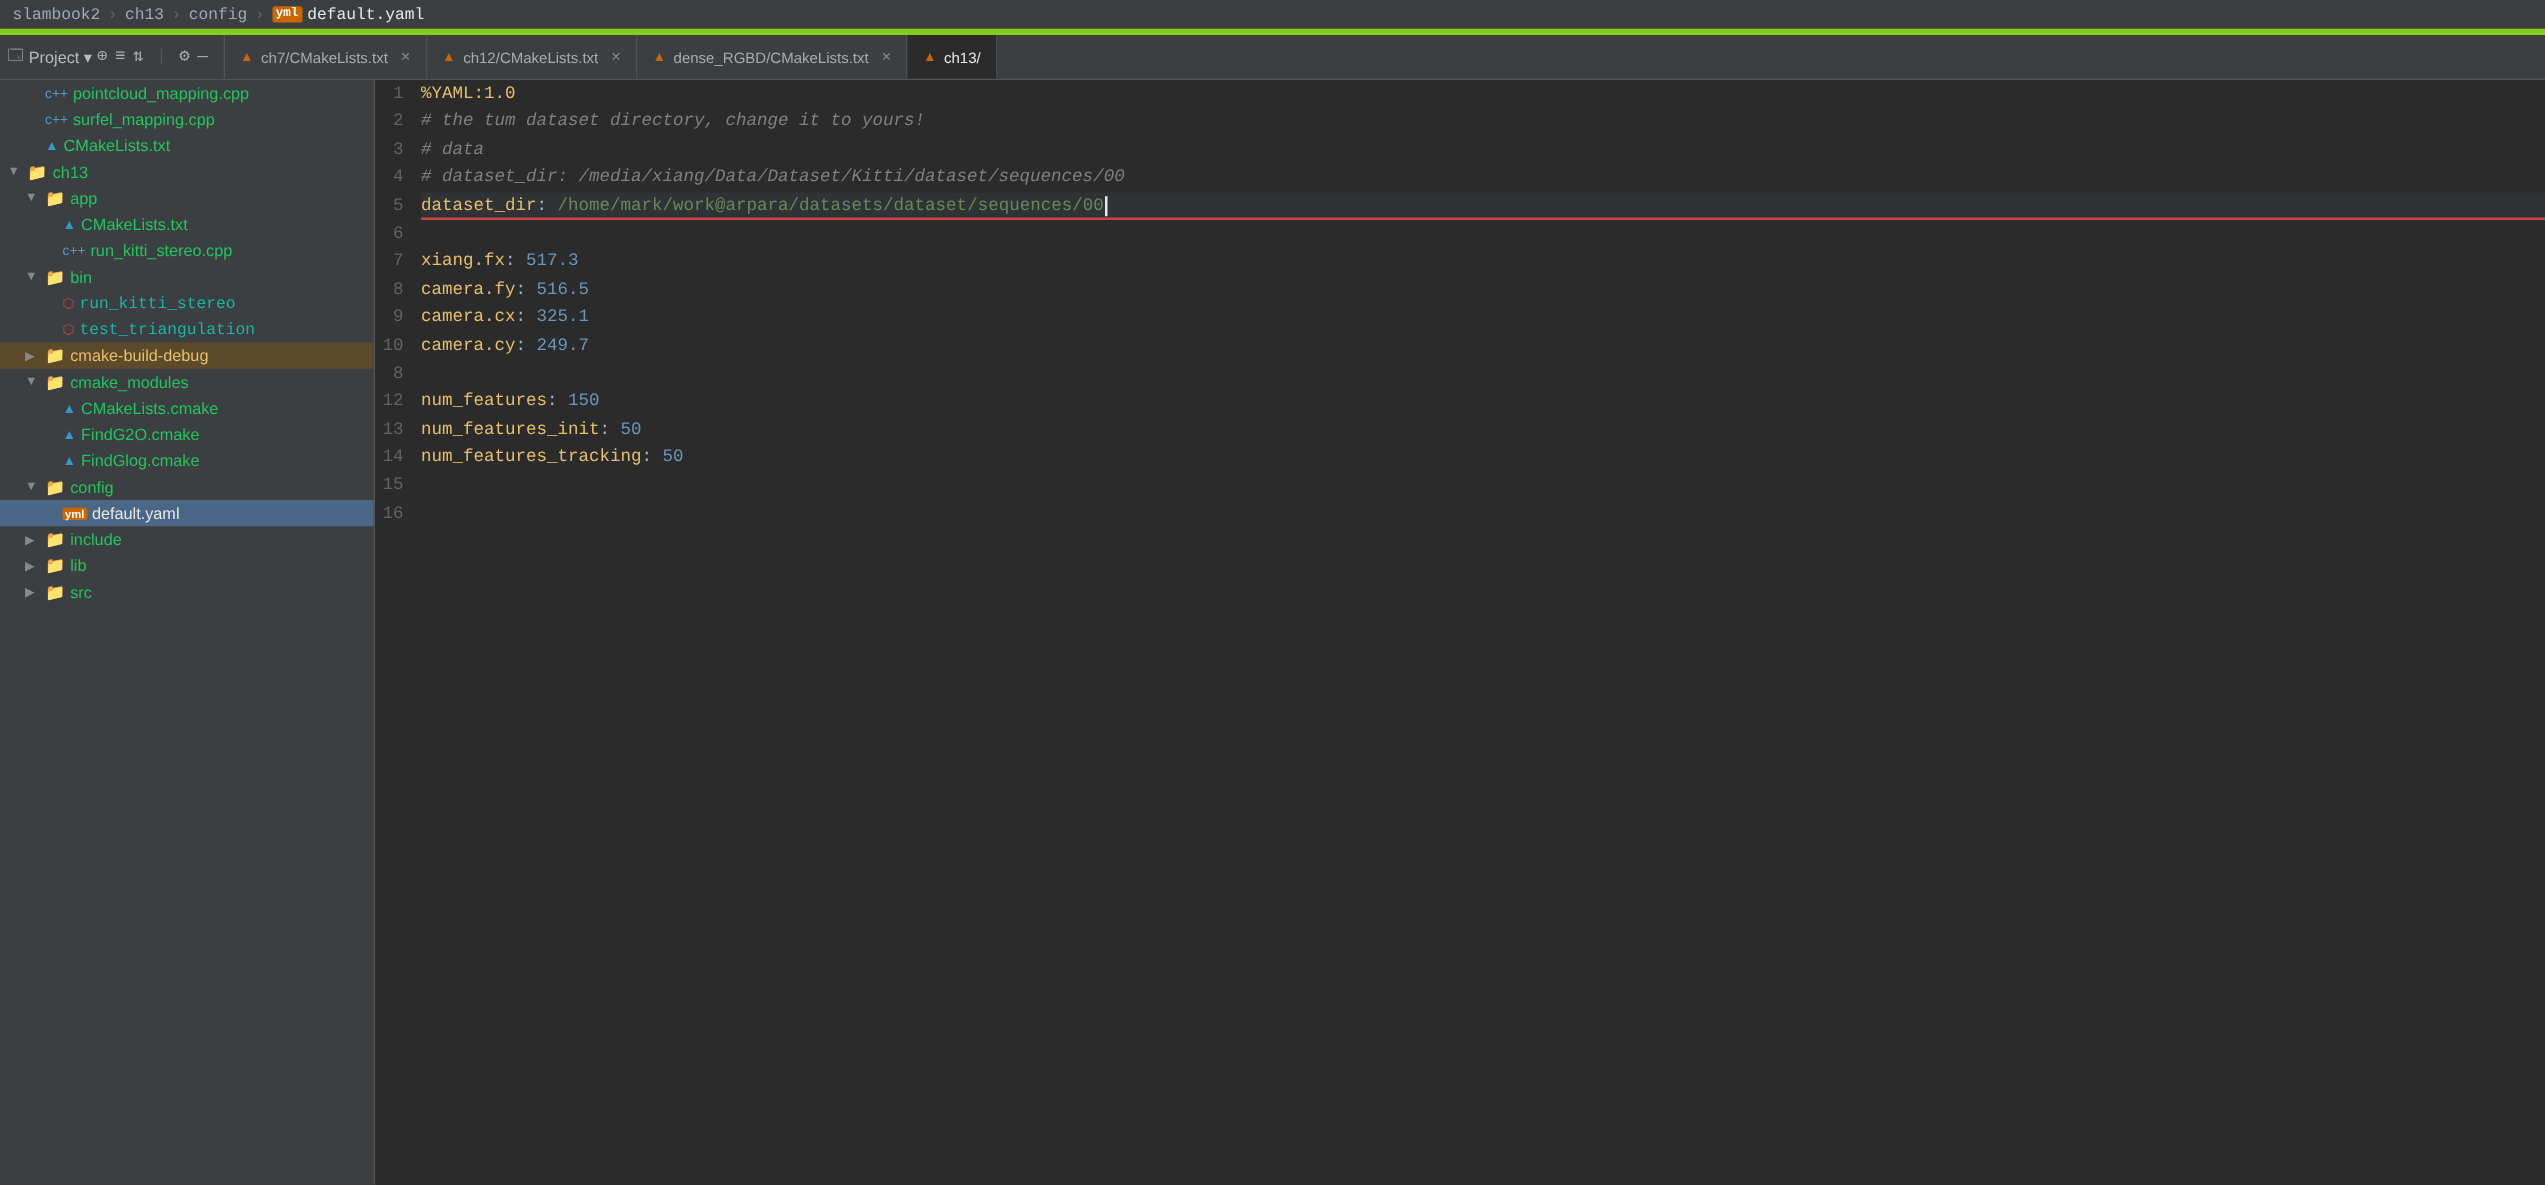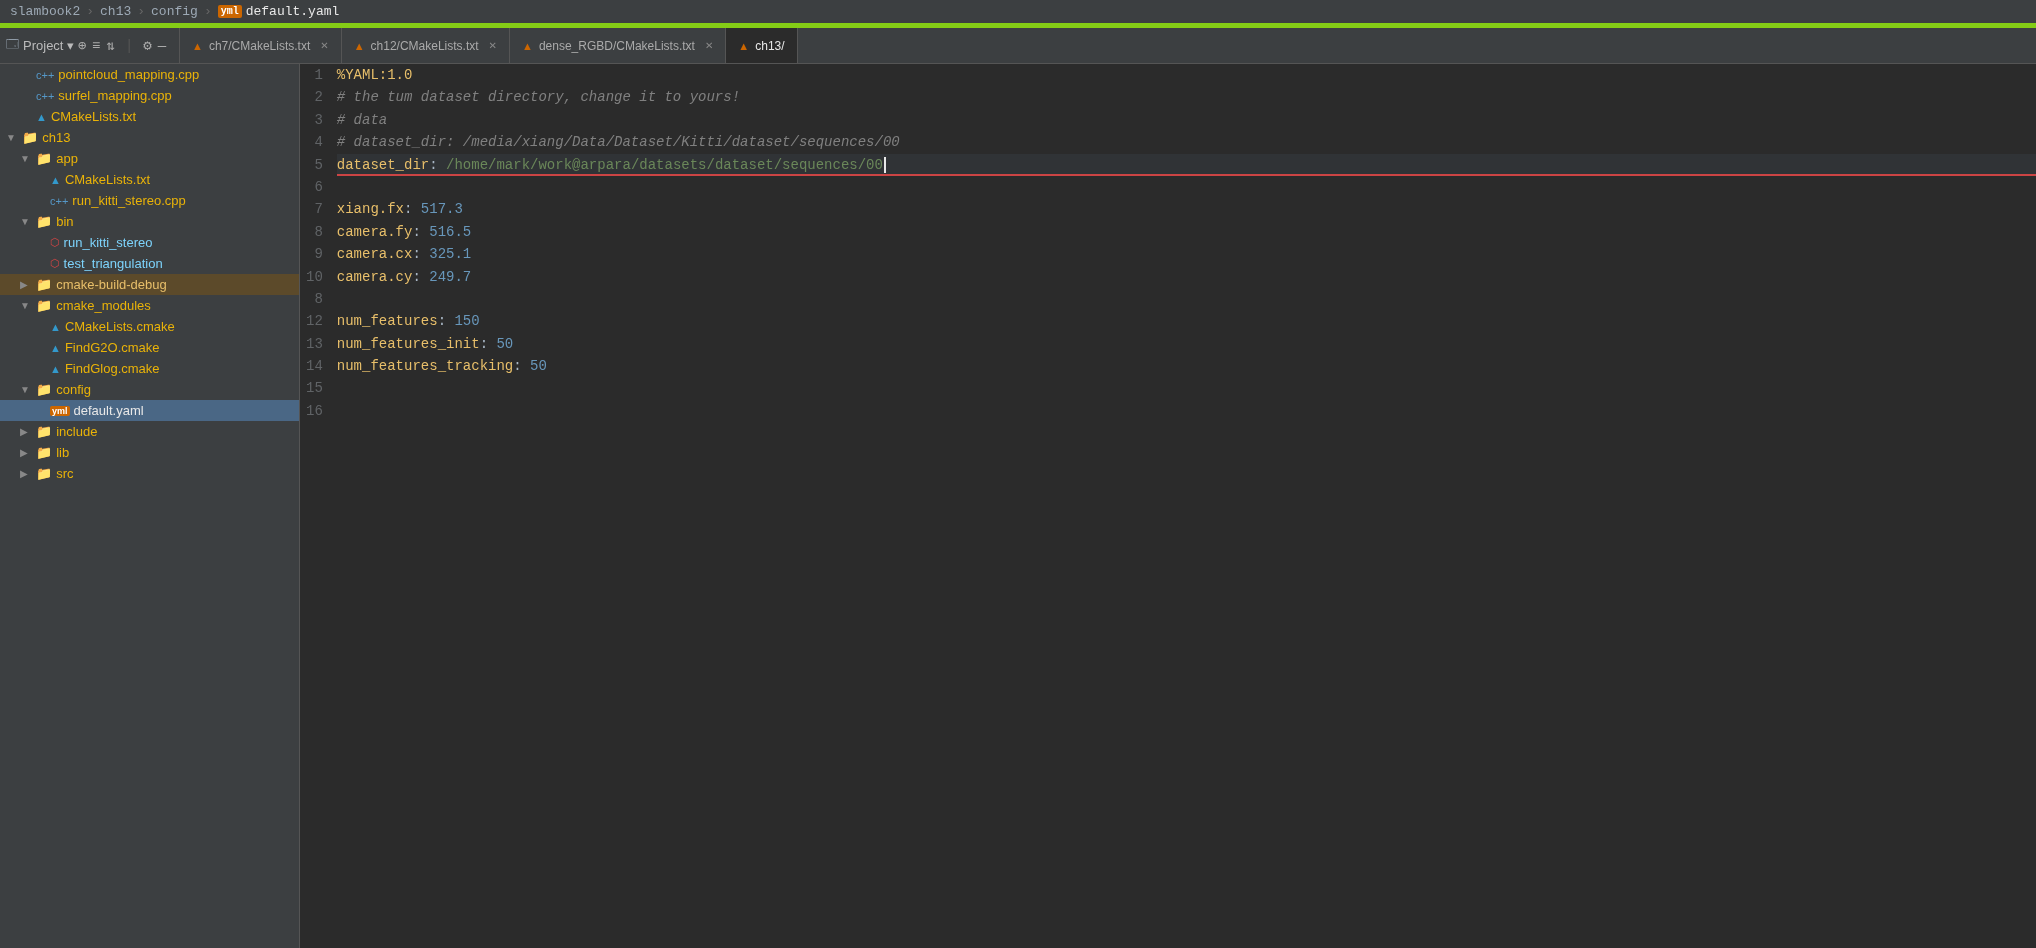--- a/index.html
+++ b/index.html
@@ -96,22 +96,22 @@
     }
     .sidebar-item {
       display: flex;
       align-items: center;
       padding: 3px 6px;
       cursor: pointer;
       gap: 4px;
     }
     .sidebar-item.selected { background: #4a6785; }
     .sidebar-item .arrow { color: #888; font-size: 10px; width: 12px; flex-shrink: 0; }
-    .sidebar-item .label { color: #eab308; flex: 1; }
-    .sidebar-item .label.red { color: #7dd3fc; }
+    .sidebar-item .label { color: #22c55e; flex: 1; }
+    .sidebar-item .label.red { color: #14b8a6; font-family: Liberation Mono, monospace; }
     .sidebar-item .label.yellow { color: #e8bf6a; }
     .folder-icon { color: #c4a44e; font-size: 13px; }
     .cmake-icon { color: #3399cc; font-size: 11px; }
     .cpp-icon { color: #5598c8; font-size: 11px; }
 
     
     .indent-0 { padding-left: 6px; }
     .indent-1 { padding-left: 20px; }
     .indent-2 { padding-left: 34px; }
 

